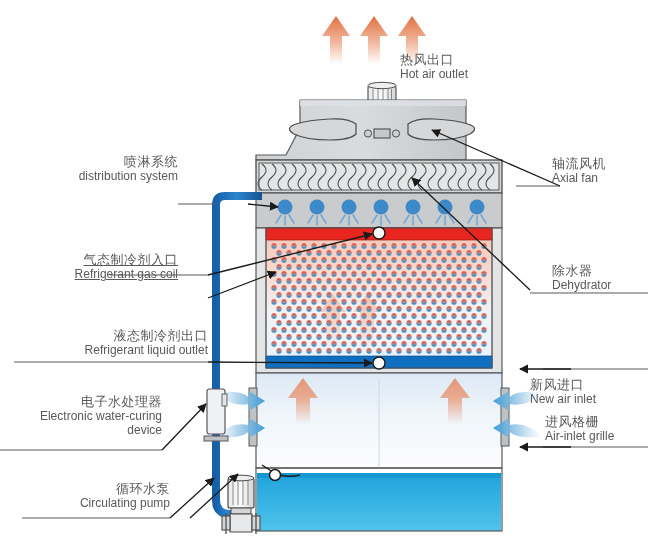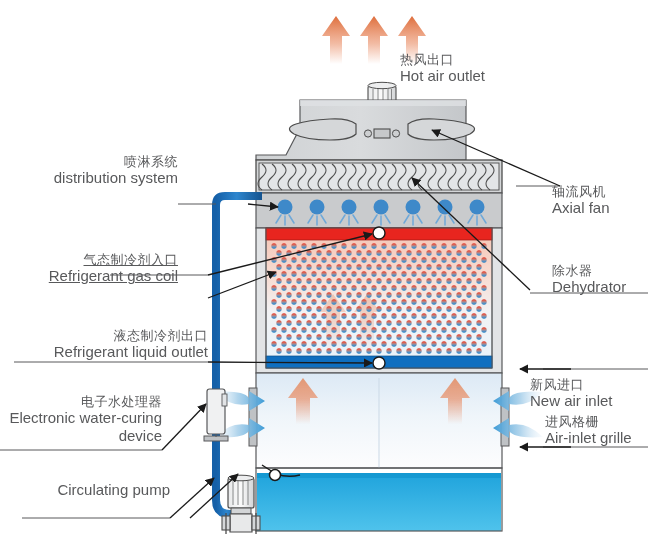--- a/index.html
+++ b/index.html
@@ -2,21 +2,21 @@
 <html><head>
 <meta charset="utf-8">
 <style>
   html,body{margin:0;padding:0;background:#ffffff;}
   body{width:650px;height:540px;overflow:hidden;
        font-family:"Liberation Sans","DejaVu Sans",sans-serif;}
   #stage{position:relative;width:650px;height:540px;}
   svg#diagram{position:absolute;left:0;top:0;width:650px;height:540px;display:block;}
   .lbl{position:absolute;color:#58595b;line-height:1.18;white-space:nowrap;}
   .lbl .cn{font-size:13px;letter-spacing:.5px;}
-  .lbl .en{font-size:15px;}
+  .lbl .en{font-size:12px;}
   .lbl.r{text-align:right;}
   .lbl.l{text-align:left;}
 </style>
 </head>
 <body>
 
 <div id="stage">
 
 <svg id="diagram" viewBox="0 0 650 540">
   <defs>
@@ -733,21 +733,21 @@
 <div class="lbl r" style="left:400px;top:16px;width:230px;text-align:left;margin-top:36px;">
   <div class="cn">热风出口</div>
   <div class="en">Hot air outlet</div>
 </div>
 
 <div class="lbl r" style="left:0;top:154px;width:178px;">
   <div class="cn">喷淋系统</div>
   <div class="en">distribution system</div>
 </div>
 
-<div class="lbl l" style="left:552px;top:156px;width:98px;margin-top:28px;">
+<div class="lbl l" style="left:552px;top:156px;width:98px;">
   <div class="cn">轴流风机</div>
   <div class="en">Axial fan</div>
 </div>
 
 <div class="lbl r" style="left:0;top:252px;width:178px;text-decoration:underline;">
   <div class="cn">气态制冷剂入口</div>
   <div class="en">Refrigerant gas coil</div>
 </div>
 
 
@@ -771,16 +771,17 @@
   <div class="en">Electronic water-curing</div>
   <div class="en">device</div>
 </div>
 
 <div class="lbl l" style="left:545px;top:414px;width:105px;">
   <div class="cn">进风格栅</div>
   <div class="en">Air-inlet grille</div>
 </div>
 
 <div class="lbl r" style="left:0;top:481px;width:170px;">
+  <div class="cn">循环水泵</div>
   <div class="en">Circulating pump</div>
 </div>
 
 </div>
 
 </body></html>

